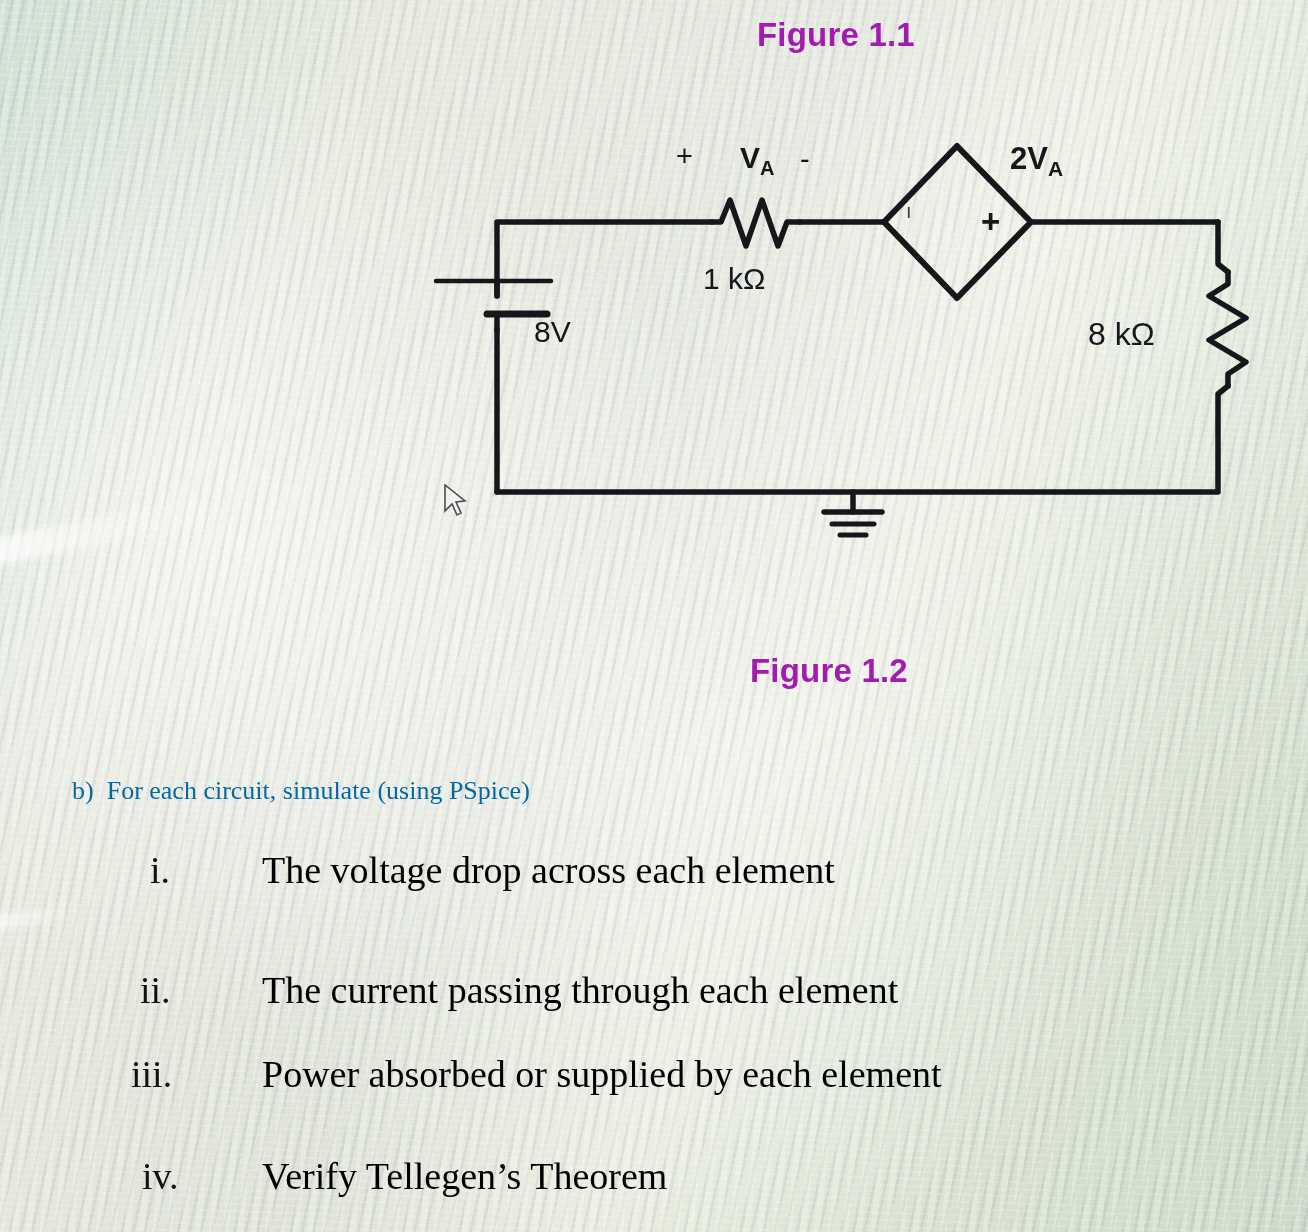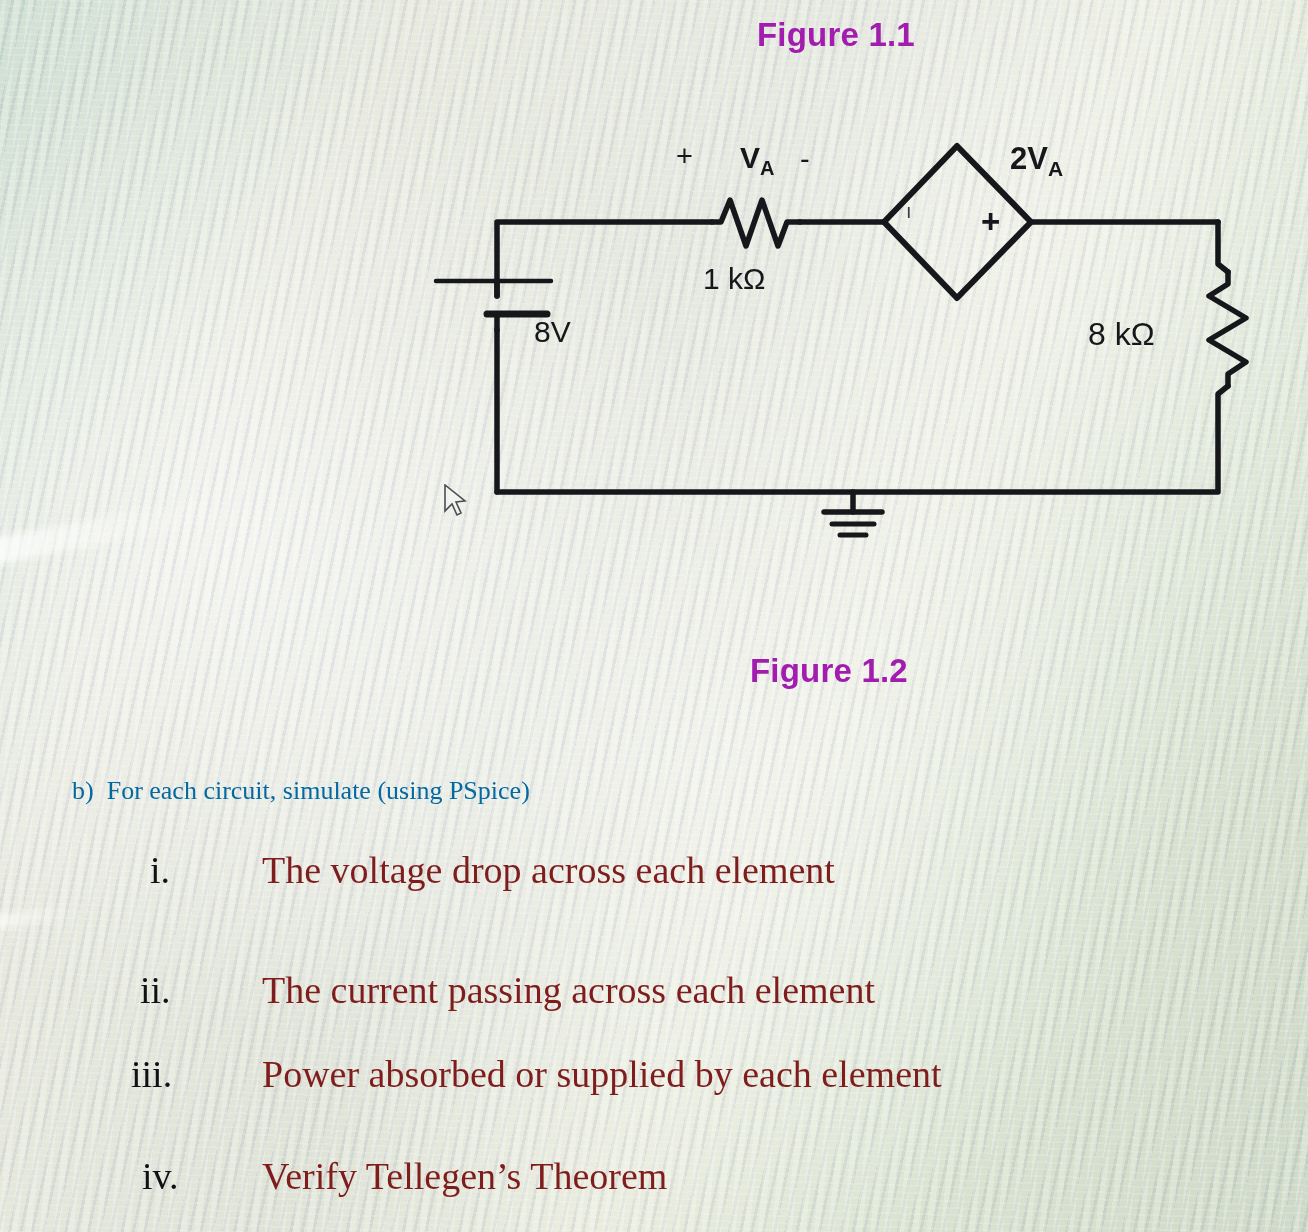--- a/index.html
+++ b/index.html
@@ -149,21 +149,21 @@
     position: absolute;
     left: 72px; top: 0px;
     font-size: 26px;
     color: #0369a1;
     white-space: nowrap;
     margin-top: 32px;
   }
   .q-item {
     position: absolute;
     font-size: 38px;
-    color: #7f1d1d;
+    color: #000000;
     white-space: nowrap;
   }
   .q-num {
     position: absolute;
     font-size: 38px;
     color: #0f1114;
     text-align: left;
   }
   .r1 { top: 104px; }
   .r2 { top: 224px; }
@@ -244,21 +244,21 @@
   <div class="qblock">
     <div class="q-main">
       <span>b)</span>&nbsp;
       <span>For each circuit, simulate (using PSpice)</span>
     </div>
 
     <div class="q-num r1 num-x">i.</div>
     <div class="q-item r1 txt-x">The voltage drop across each element</div>
 
     <div class="q-num r2 num-x2">ii.</div>
-    <div class="q-item r2 txt-x">The current passing across each element</div>
+    <div class="q-item r2 txt-x">The current passing through each element</div>
 
     <div class="q-num r3 num-x3">iii.</div>
     <div class="q-item r3 txt-x">Power absorbed or supplied by each element</div>
 
     <div class="q-num r4 num-x4">iv.</div>
     <div class="q-item r4 txt-x">Verify Tellegen’s Theorem</div>
   </div>
 
 </div>
 

